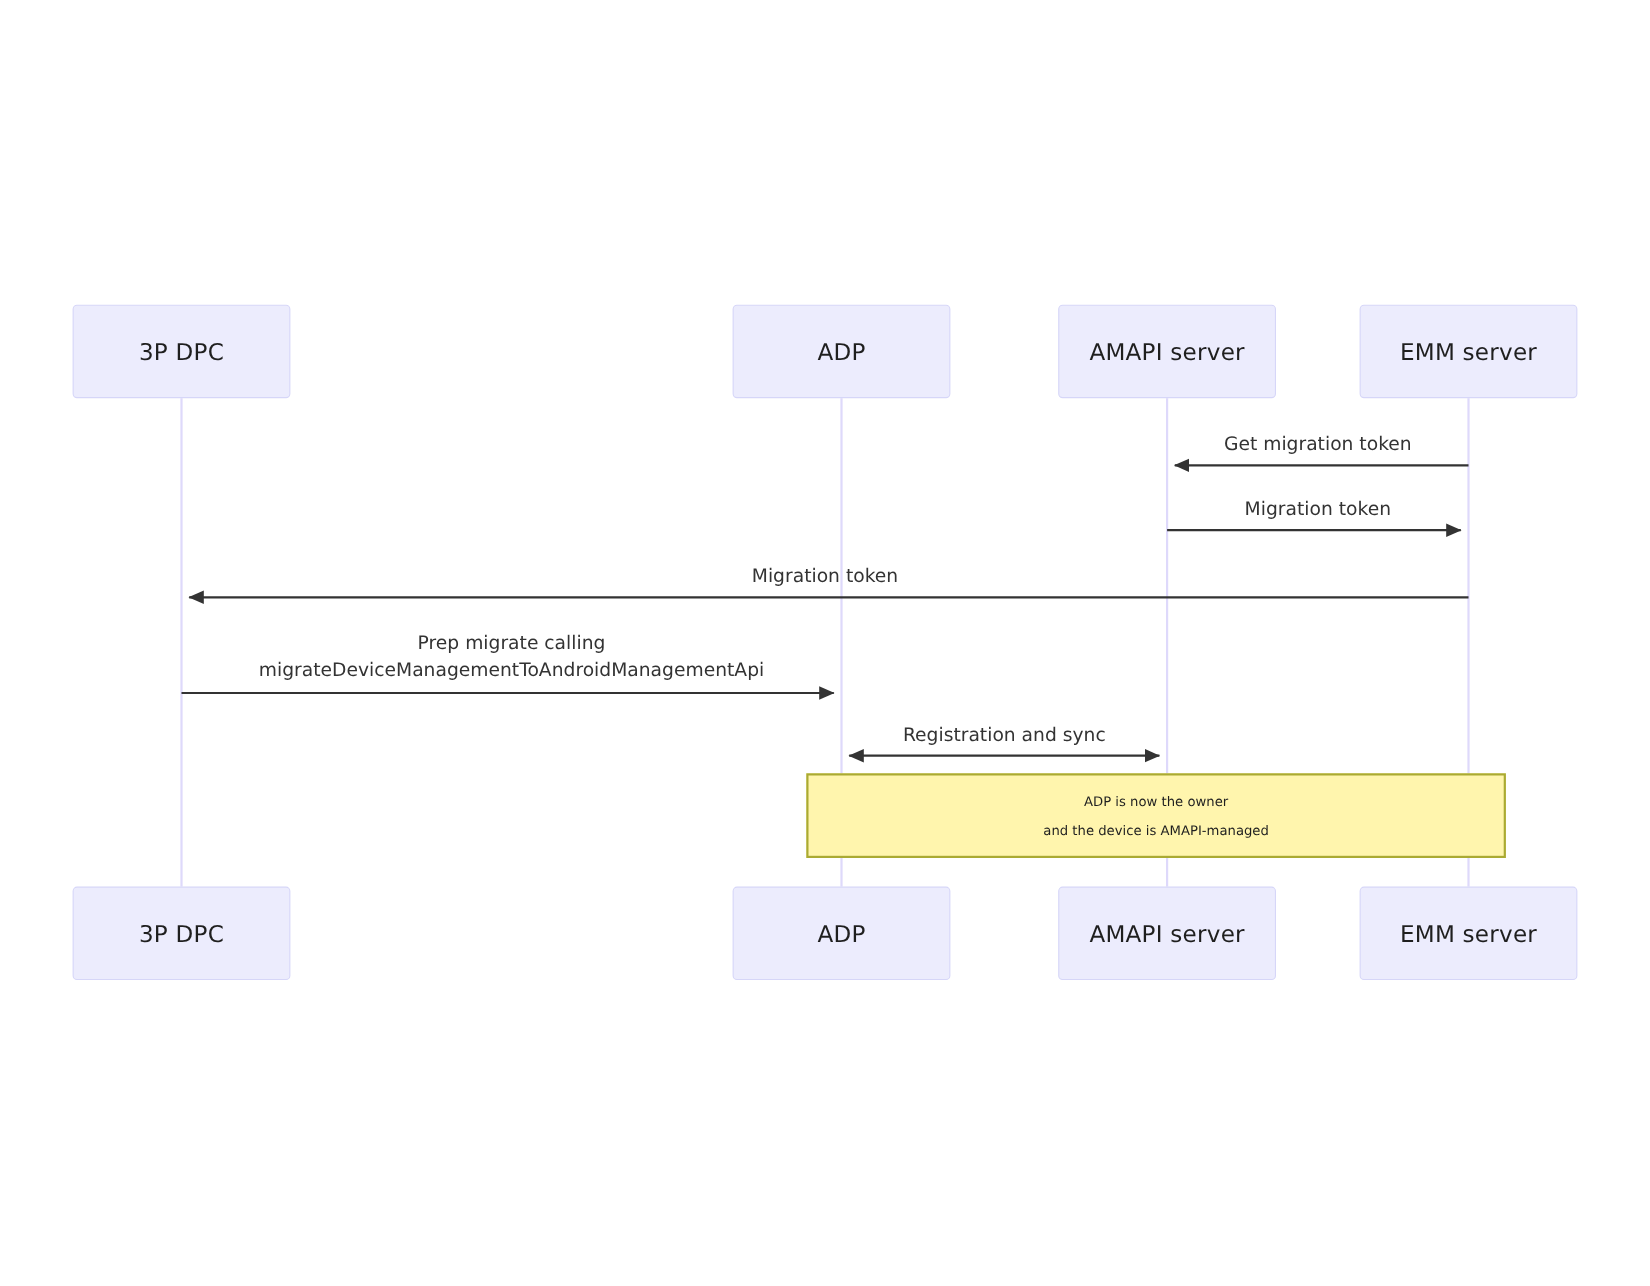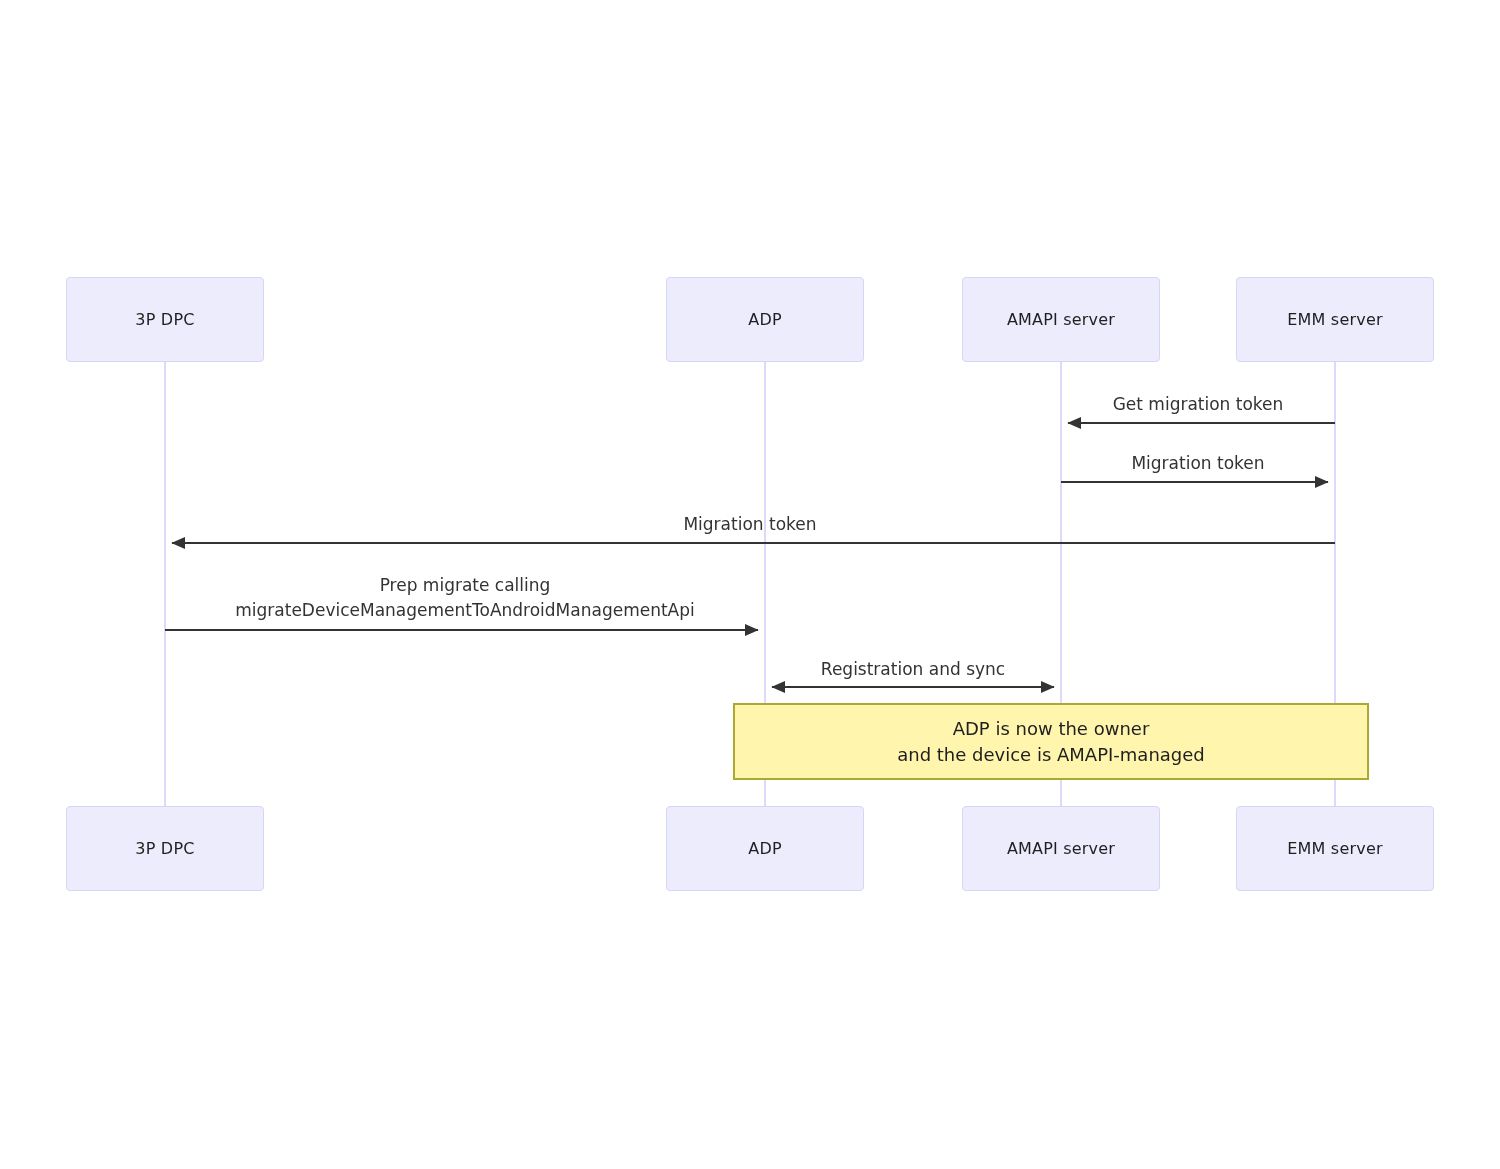--- a/index.html
+++ b/index.html
@@ -21,21 +21,21 @@
   }
   .participant-box {
     position: absolute;
     box-sizing: border-box;
     background: #ececfd;
     border: 1.5px solid #d6d6f8;
     border-radius: 4px;
     display: flex;
     align-items: center;
     justify-content: center;
-    font-size: 16px;
+    font-size: 21px;
     color: #1f1f1f;
     letter-spacing: 0.2px;
   }
   .lifeline {
     position: absolute;
     width: 2px;
     background: #ded9fb;
   }
   .msg-label {
     position: absolute;
@@ -47,21 +47,21 @@
   }
   .note-box {
     position: absolute;
     box-sizing: border-box;
     background: #fff5ad;
     border: 2px solid #aaaa33;
     display: flex;
     align-items: center;
     justify-content: center;
     text-align: center;
-    font-size: 18px;
+    font-size: 12px;
     color: #1f1f1f;
     line-height: 26px;
     white-space: pre-line;
   }
   svg.arrows {
     position: absolute;
     left: 0;
     top: 0;
     width: 1500px;
     height: 1169px;

